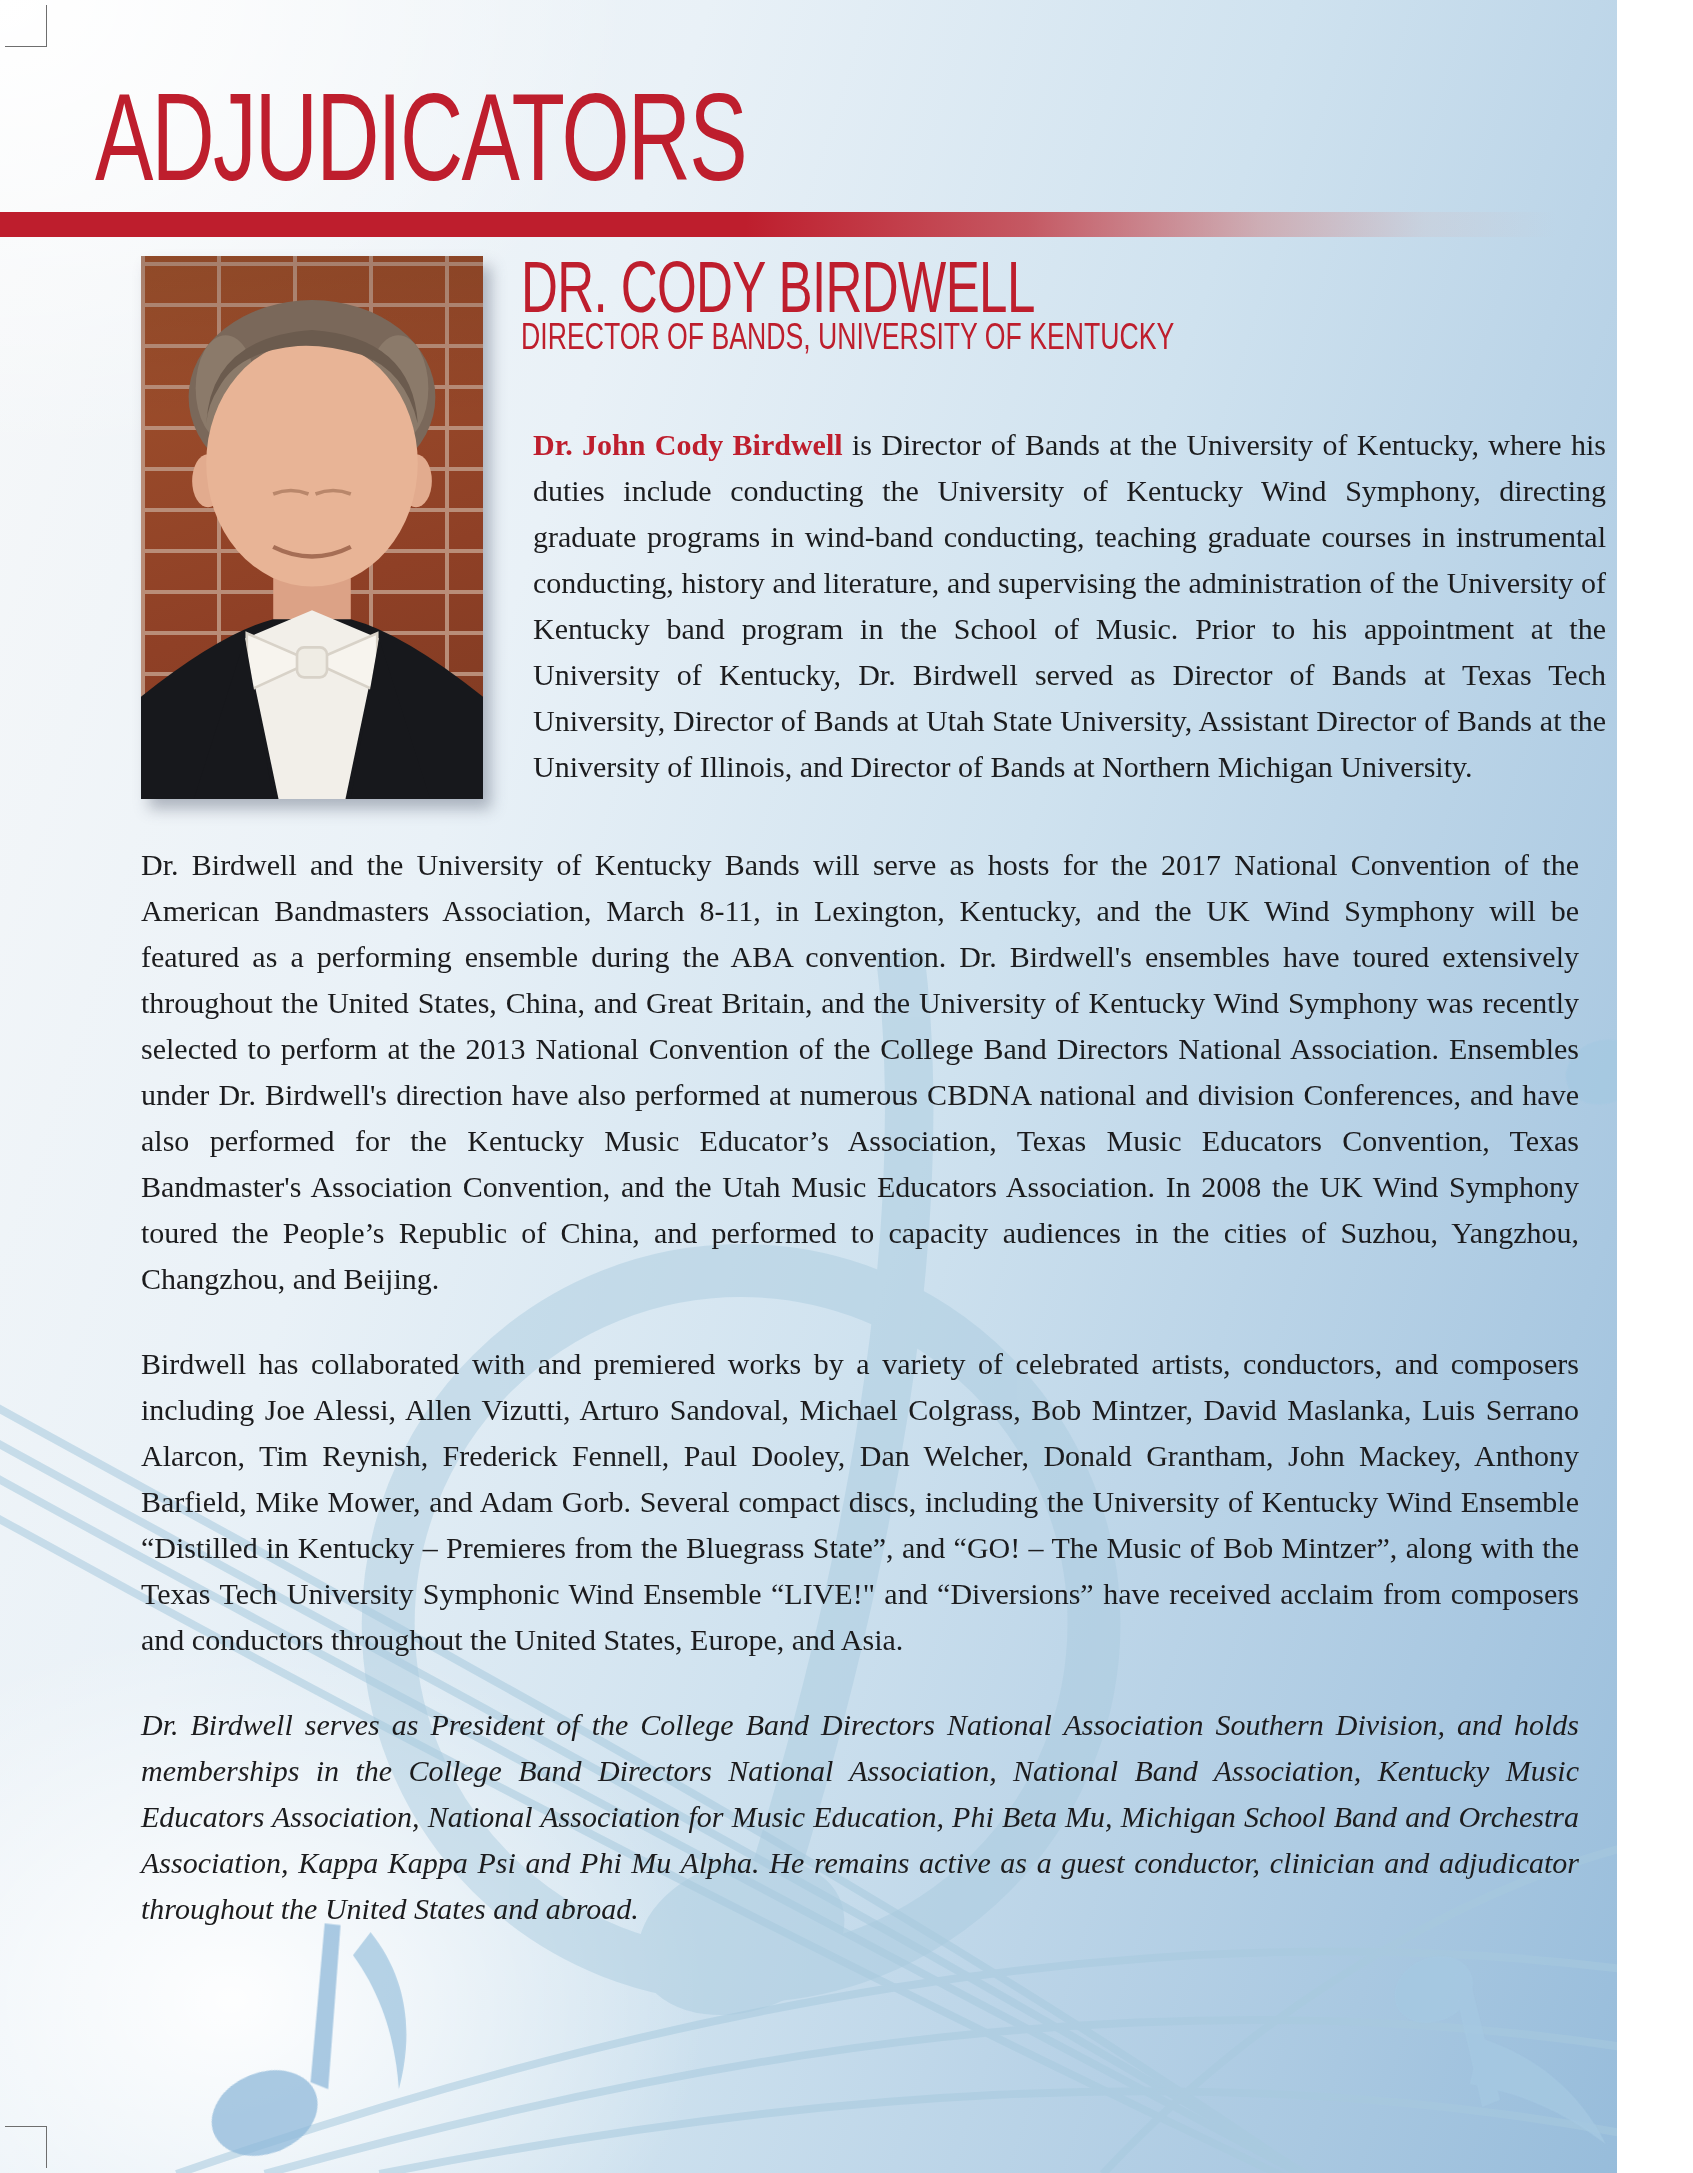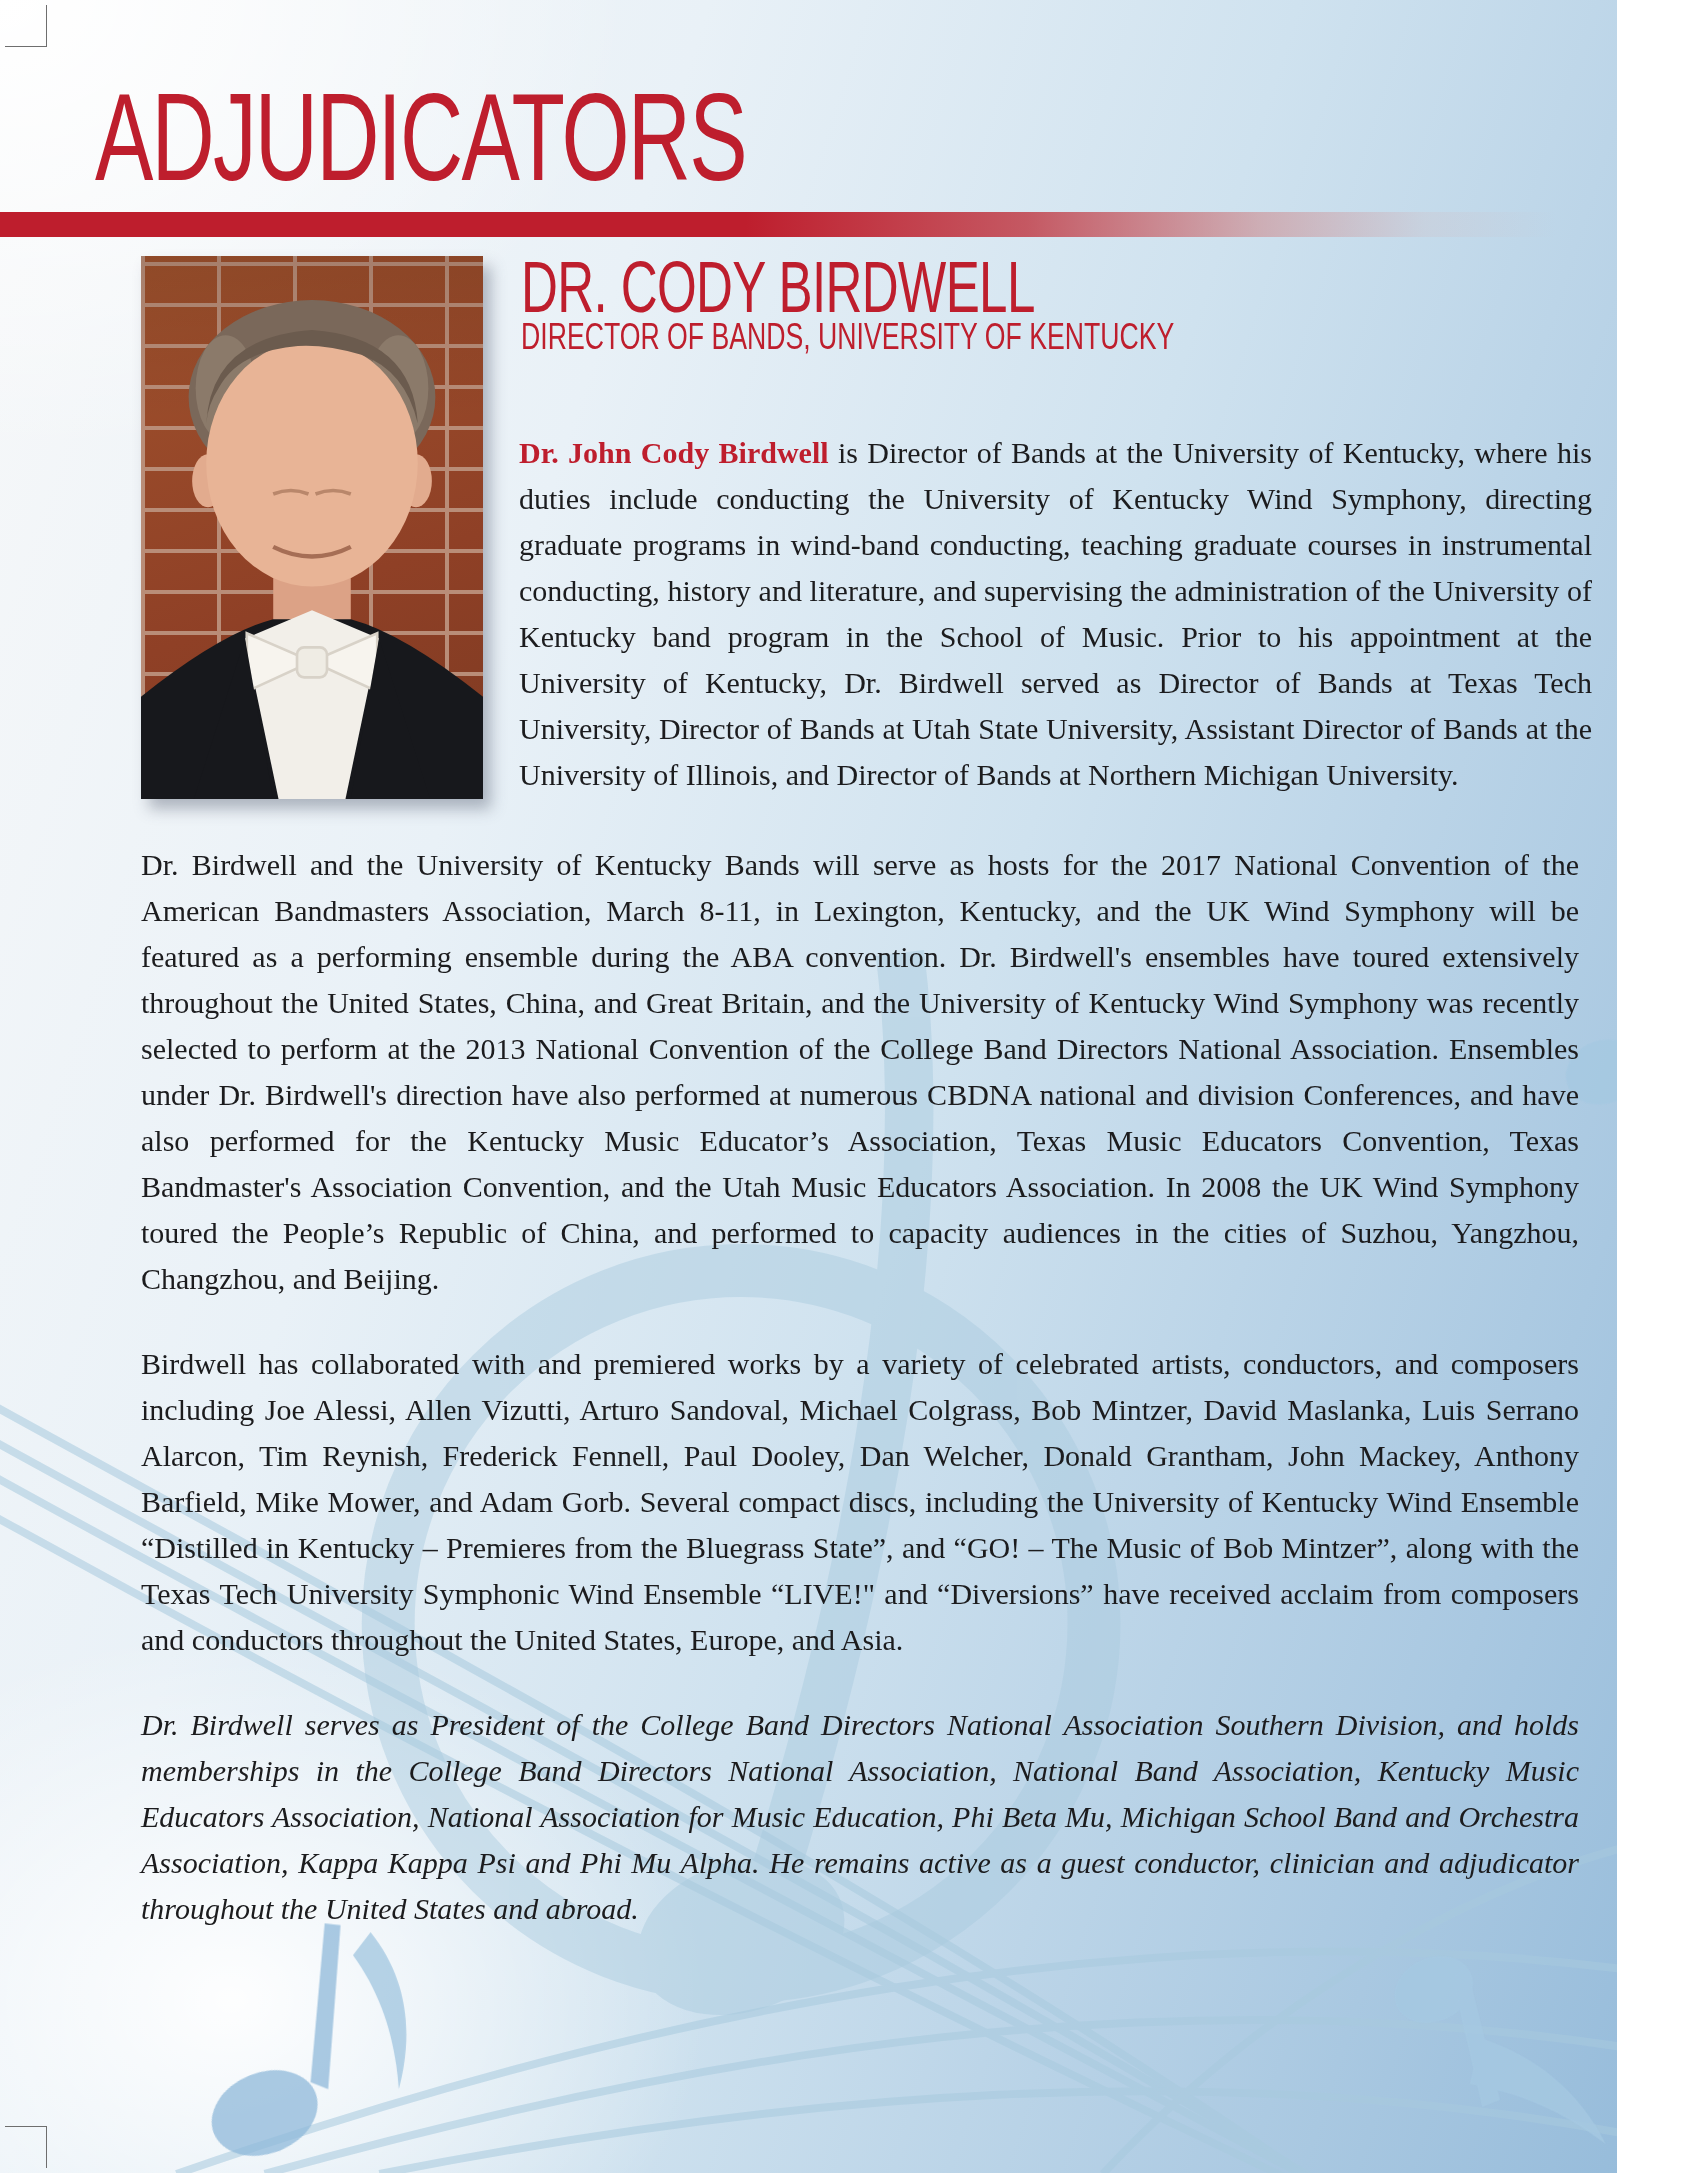--- a/index.html
+++ b/index.html
@@ -35,21 +35,21 @@
       box-shadow:8px 9.7px 14px rgba(70,80,100,0.38);
       background-color:#97452f;
       background-image:
         linear-gradient(rgba(0,0,0,0.10), rgba(0,0,0,0) 30%),
         repeating-linear-gradient(0deg,#b98d78 0 4.4px, rgba(0,0,0,0) 4.4px 41px),
         repeating-linear-gradient(90deg,#b98d78 0 4.4px, rgba(0,0,0,0) 4.4px 76px),
         linear-gradient(160deg,#a0522d 0%,#8f4026 60%,#7d3a22 100%);}
   .photo svg{position:absolute;left:0;top:0;}
   
   .bodytext{color:#1c1c1e;font-size:30px;line-height:46px;text-align:justify;}
-  .intro{position:absolute;left:519px;top:422px;width:1073px;margin-top:8px;}
+  .intro{position:absolute;left:533px;top:422px;width:1073px;}
   .intro .lead{color:#be1e2d;font-weight:bold;}
   .bio{position:absolute;left:141px;top:842px;width:1438px;}
   .bio p{margin:0 0 39px 0;}
   .bio p:last-child{margin-bottom:0;font-style:italic;}
 </style>
 </head>
 <body>
 
 <div class="page">
 

